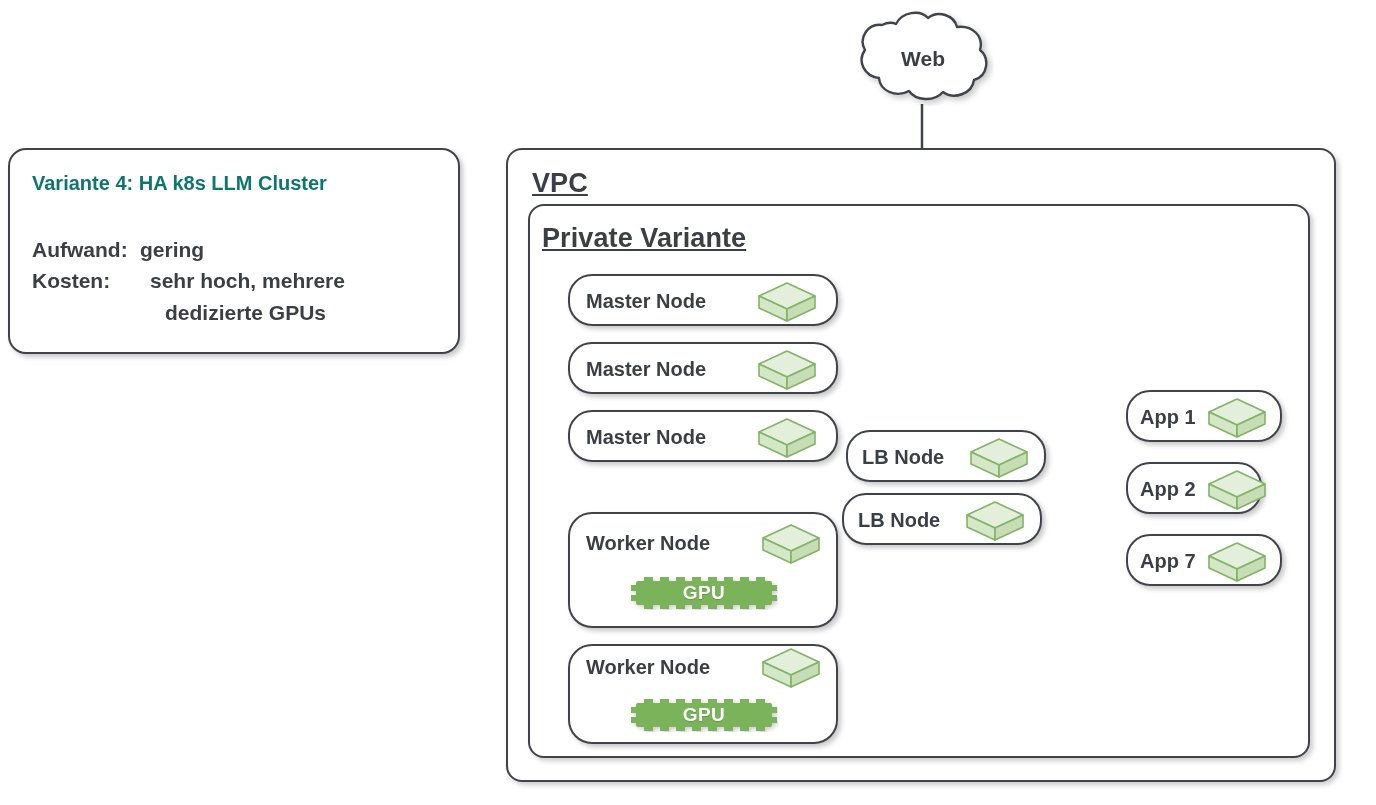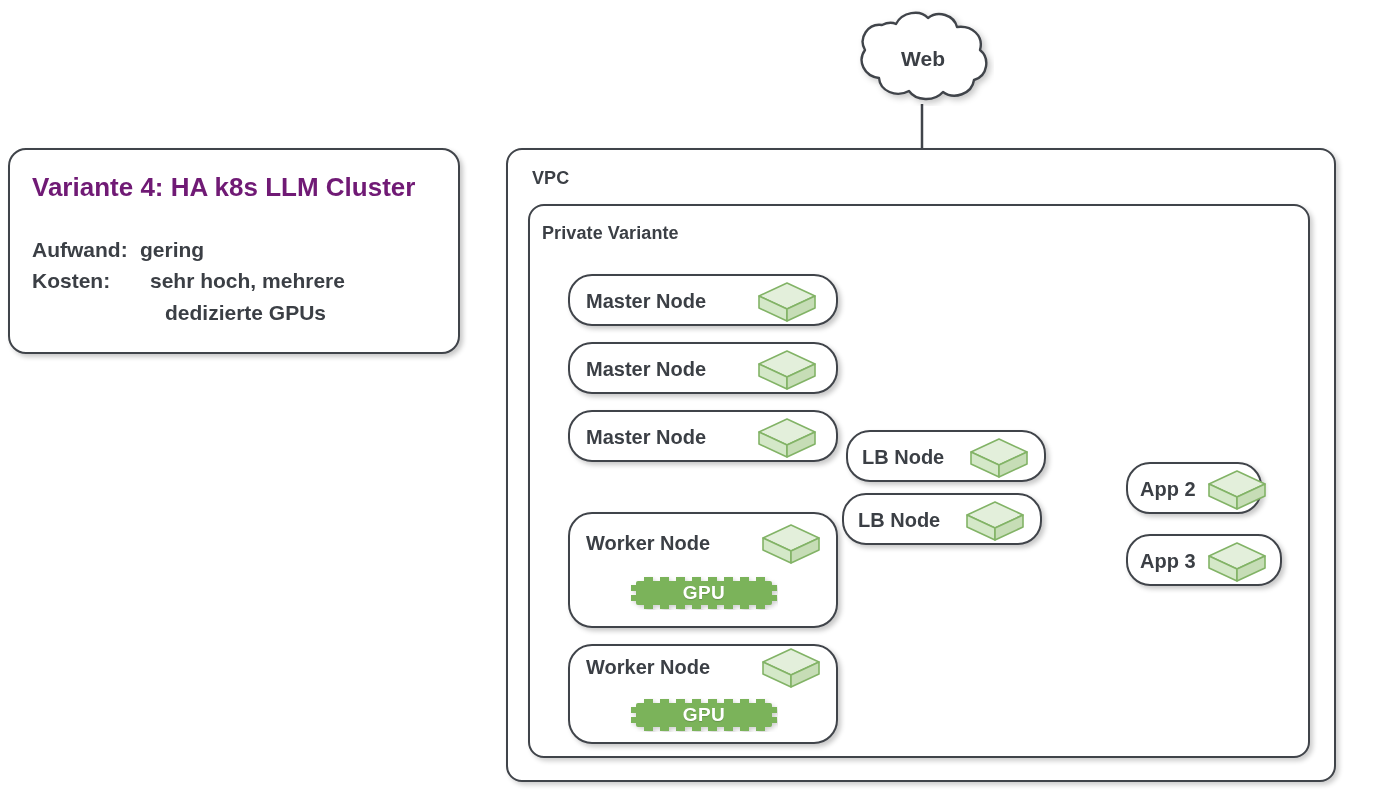--- a/index.html
+++ b/index.html
@@ -32,43 +32,44 @@
   .container-box {
     position: absolute;
     box-sizing: border-box;
     background: #ffffff;
     border: 2px solid #40444a;
     border-radius: 16px;
     box-shadow: 3px 3px 5px rgba(0,0,0,0.20);
   }
   .container-label {
     position: absolute;
-    font-size: 18px;
+    font-size: 27px;
     font-weight: bold;
     color: #3b3f45;
     letter-spacing: 0.1px;
     white-space: nowrap;
+    text-decoration: underline;
   }
 
   
   #info-card {
     left: 8px;
     top: 148px;
     width: 452px;
     height: 206px;
     border-radius: 18px;
     border-width: 2px;
   }
   .info-title {
     position: absolute;
     left: 22px;
     top: 22px;
-    font-size: 26px;
-    font-weight: bold;
-    color: #701a75;
+    font-size: 20px;
+    font-weight: bold;
+    color: #0f766e;
     white-space: nowrap;
   }
   .info-row {
     position: absolute;
     font-size: 21px;
     font-weight: bold;
     color: #3b3f45;
     white-space: nowrap;
   }
   .info-key { position:absolute; left:22px; }
@@ -337,34 +338,44 @@
     <div class="node-label" style="left:14px; top:14px;">LB Node</div>
     <div class="cube" style="left:120px; top:4px;">
       <svg viewBox="0 0 62 44">
         <polygon points="31,3 59,16 31,29 3,16" fill="#e3efdb" stroke="#82b366" stroke-width="1.6" stroke-linejoin="round"></polygon>
         <polygon points="3,16 31,29 31,41 3,28" fill="#d4e8c8" stroke="#82b366" stroke-width="1.6" stroke-linejoin="round"></polygon>
         <polygon points="59,16 31,29 31,41 59,28" fill="#c6ddb6" stroke="#82b366" stroke-width="1.6" stroke-linejoin="round"></polygon>
       </svg>
     </div>
   </div>
 
+  <div class="box" style="left:1126px; top:390px; width:156px; height:52px;">
+    <div class="node-label" style="left:12px; top:14px;">App 1</div>
+    <div class="cube" style="left:78px; top:4px;">
+      <svg viewBox="0 0 62 44">
+        <polygon points="31,3 59,16 31,29 3,16" fill="#e3efdb" stroke="#82b366" stroke-width="1.6" stroke-linejoin="round"></polygon>
+        <polygon points="3,16 31,29 31,41 3,28" fill="#d4e8c8" stroke="#82b366" stroke-width="1.6" stroke-linejoin="round"></polygon>
+        <polygon points="59,16 31,29 31,41 59,28" fill="#c6ddb6" stroke="#82b366" stroke-width="1.6" stroke-linejoin="round"></polygon>
+      </svg>
+    </div>
+  </div>
 
   <div class="box" style="left:1126px; top:462px; width:136px; height:52px;">
     <div class="node-label" style="left:12px; top:14px;">App 2</div>
     <div class="cube" style="left:78px; top:4px;">
       <svg viewBox="0 0 62 44">
         <polygon points="31,3 59,16 31,29 3,16" fill="#e3efdb" stroke="#82b366" stroke-width="1.6" stroke-linejoin="round"></polygon>
         <polygon points="3,16 31,29 31,41 3,28" fill="#d4e8c8" stroke="#82b366" stroke-width="1.6" stroke-linejoin="round"></polygon>
         <polygon points="59,16 31,29 31,41 59,28" fill="#c6ddb6" stroke="#82b366" stroke-width="1.6" stroke-linejoin="round"></polygon>
       </svg>
     </div>
   </div>
 
   <div class="box" style="left:1126px; top:534px; width:156px; height:52px;">
-    <div class="node-label" style="left:12px; top:14px;">App 3</div>
+    <div class="node-label" style="left:12px; top:14px;">App 7</div>
     <div class="cube" style="left:78px; top:4px;">
       <svg viewBox="0 0 62 44">
         <polygon points="31,3 59,16 31,29 3,16" fill="#e3efdb" stroke="#82b366" stroke-width="1.6" stroke-linejoin="round"></polygon>
         <polygon points="3,16 31,29 31,41 3,28" fill="#d4e8c8" stroke="#82b366" stroke-width="1.6" stroke-linejoin="round"></polygon>
         <polygon points="59,16 31,29 31,41 59,28" fill="#c6ddb6" stroke="#82b366" stroke-width="1.6" stroke-linejoin="round"></polygon>
       </svg>
     </div>
   </div>
 
 </div>

